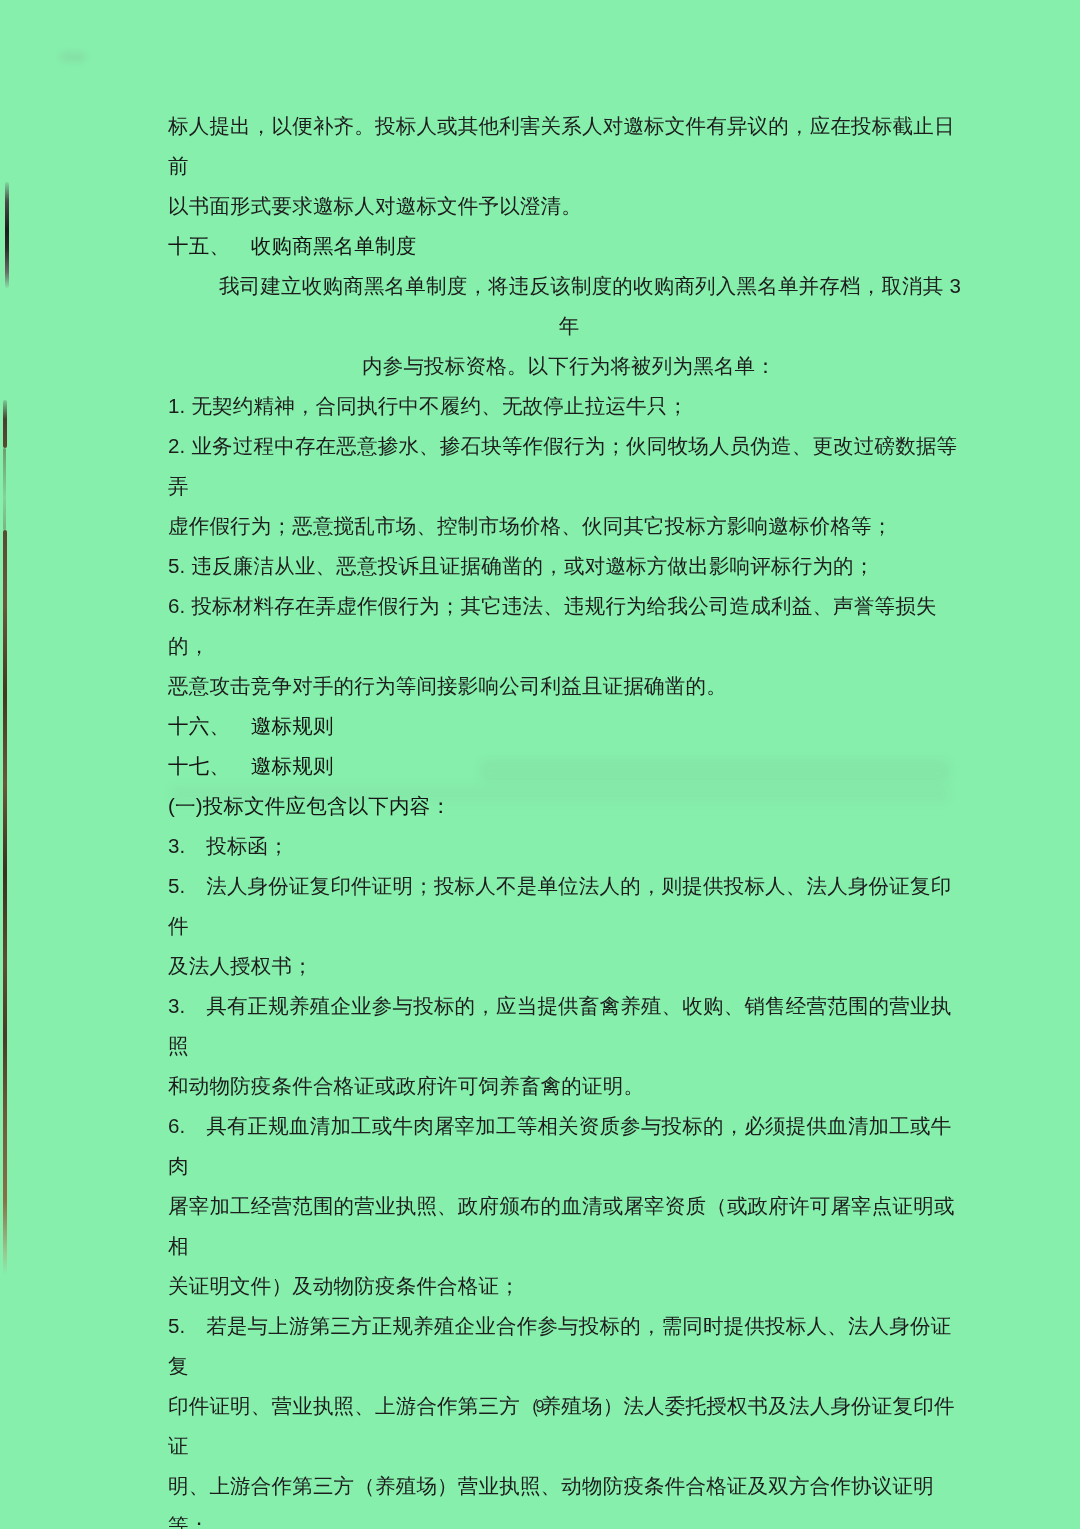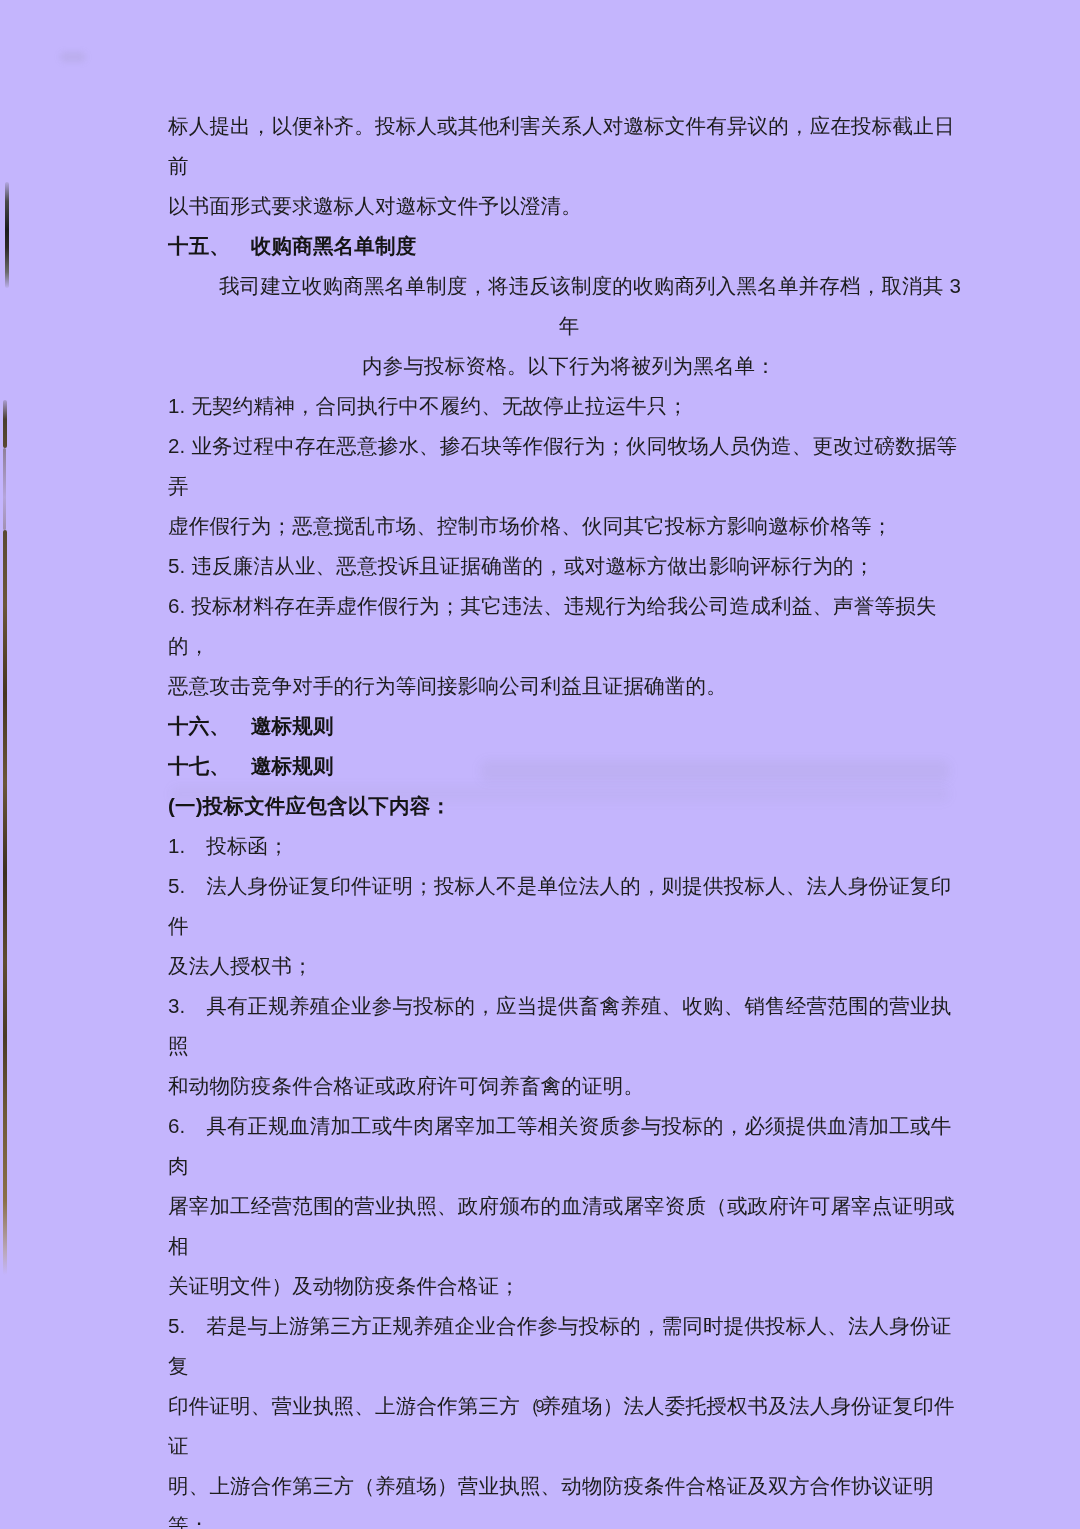--- a/index.html
+++ b/index.html
@@ -1,38 +1,38 @@
 <!DOCTYPE html>
 <html><head>
 <meta charset="utf-8">
 <style>
   html,body{margin:0;padding:0;background:#ffffff;}
   .page{
     position:relative;
     width:1080px;height:1529px;
-    background:#c4b5fd;
+    background:#86efac;
     overflow:hidden;
     font-family:"Liberation Sans","DejaVu Sans",sans-serif;
     color:#1d1d1d;
   }
   .content{
     position:absolute;
     left:168px;top:106px;
     width:802px;
   }
   .block{
     margin:0;
     white-space:pre-wrap;
     font-size:20.5px;
     line-height:40px;
     font-weight:400;
     letter-spacing:0.2px;
     color:#1d1d1d;
   }
-  .h{font-weight:700;color:#151515;}
+  .h{font-weight:400;color:#151515;}
   .indent{text-indent:42px;text-align:center;}
   .page-number{
     position:absolute;
     left:0;top:1398px;width:1080px;
     text-align:center;
     font-size:16px;
     color:#2a2a2a;
     font-family:"Liberation Sans","DejaVu Sans",sans-serif;
   }
   
@@ -86,21 +86,21 @@
     <p class="block">2. 业务过程中存在恶意掺水、掺石块等作假行为；伙同牧场人员伪造、更改过磅数据等弄
 虚作假行为；恶意搅乱市场、控制市场价格、伙同其它投标方影响邀标价格等；</p>
     <p class="block">5. 违反廉洁从业、恶意投诉且证据确凿的，或对邀标方做出影响评标行为的；</p>
     <p class="block">6. 投标材料存在弄虚作假行为；其它违法、违规行为给我公司造成利益、声誉等损失的，
 恶意攻击竞争对手的行为等间接影响公司利益且证据确凿的。</p>
 
     <h3 class="block h">十六、　邀标规则</h3>
 
     <h3 class="block h">十七、　邀标规则</h3>
     <p class="block h">(一)投标文件应包含以下内容：</p>
-    <p class="block">1.　投标函；</p>
+    <p class="block">3.　投标函；</p>
     <p class="block">5.　法人身份证复印件证明；投标人不是单位法人的，则提供投标人、法人身份证复印件
 及法人授权书；</p>
     <p class="block">3.　具有正规养殖企业参与投标的，应当提供畜禽养殖、收购、销售经营范围的营业执照
 和动物防疫条件合格证或政府许可饲养畜禽的证明。</p>
     <p class="block">6.　具有正规血清加工或牛肉屠宰加工等相关资质参与投标的，必须提供血清加工或牛肉
 屠宰加工经营范围的营业执照、政府颁布的血清或屠宰资质（或政府许可屠宰点证明或相
 关证明文件）及动物防疫条件合格证；</p>
     <p class="block">5.　若是与上游第三方正规养殖企业合作参与投标的，需同时提供投标人、法人身份证复
 印件证明、营业执照、上游合作第三方（养殖场）法人委托授权书及法人身份证复印件证
 明、上游合作第三方（养殖场）营业执照、动物防疫条件合格证及双方合作协议证明等；</p>

